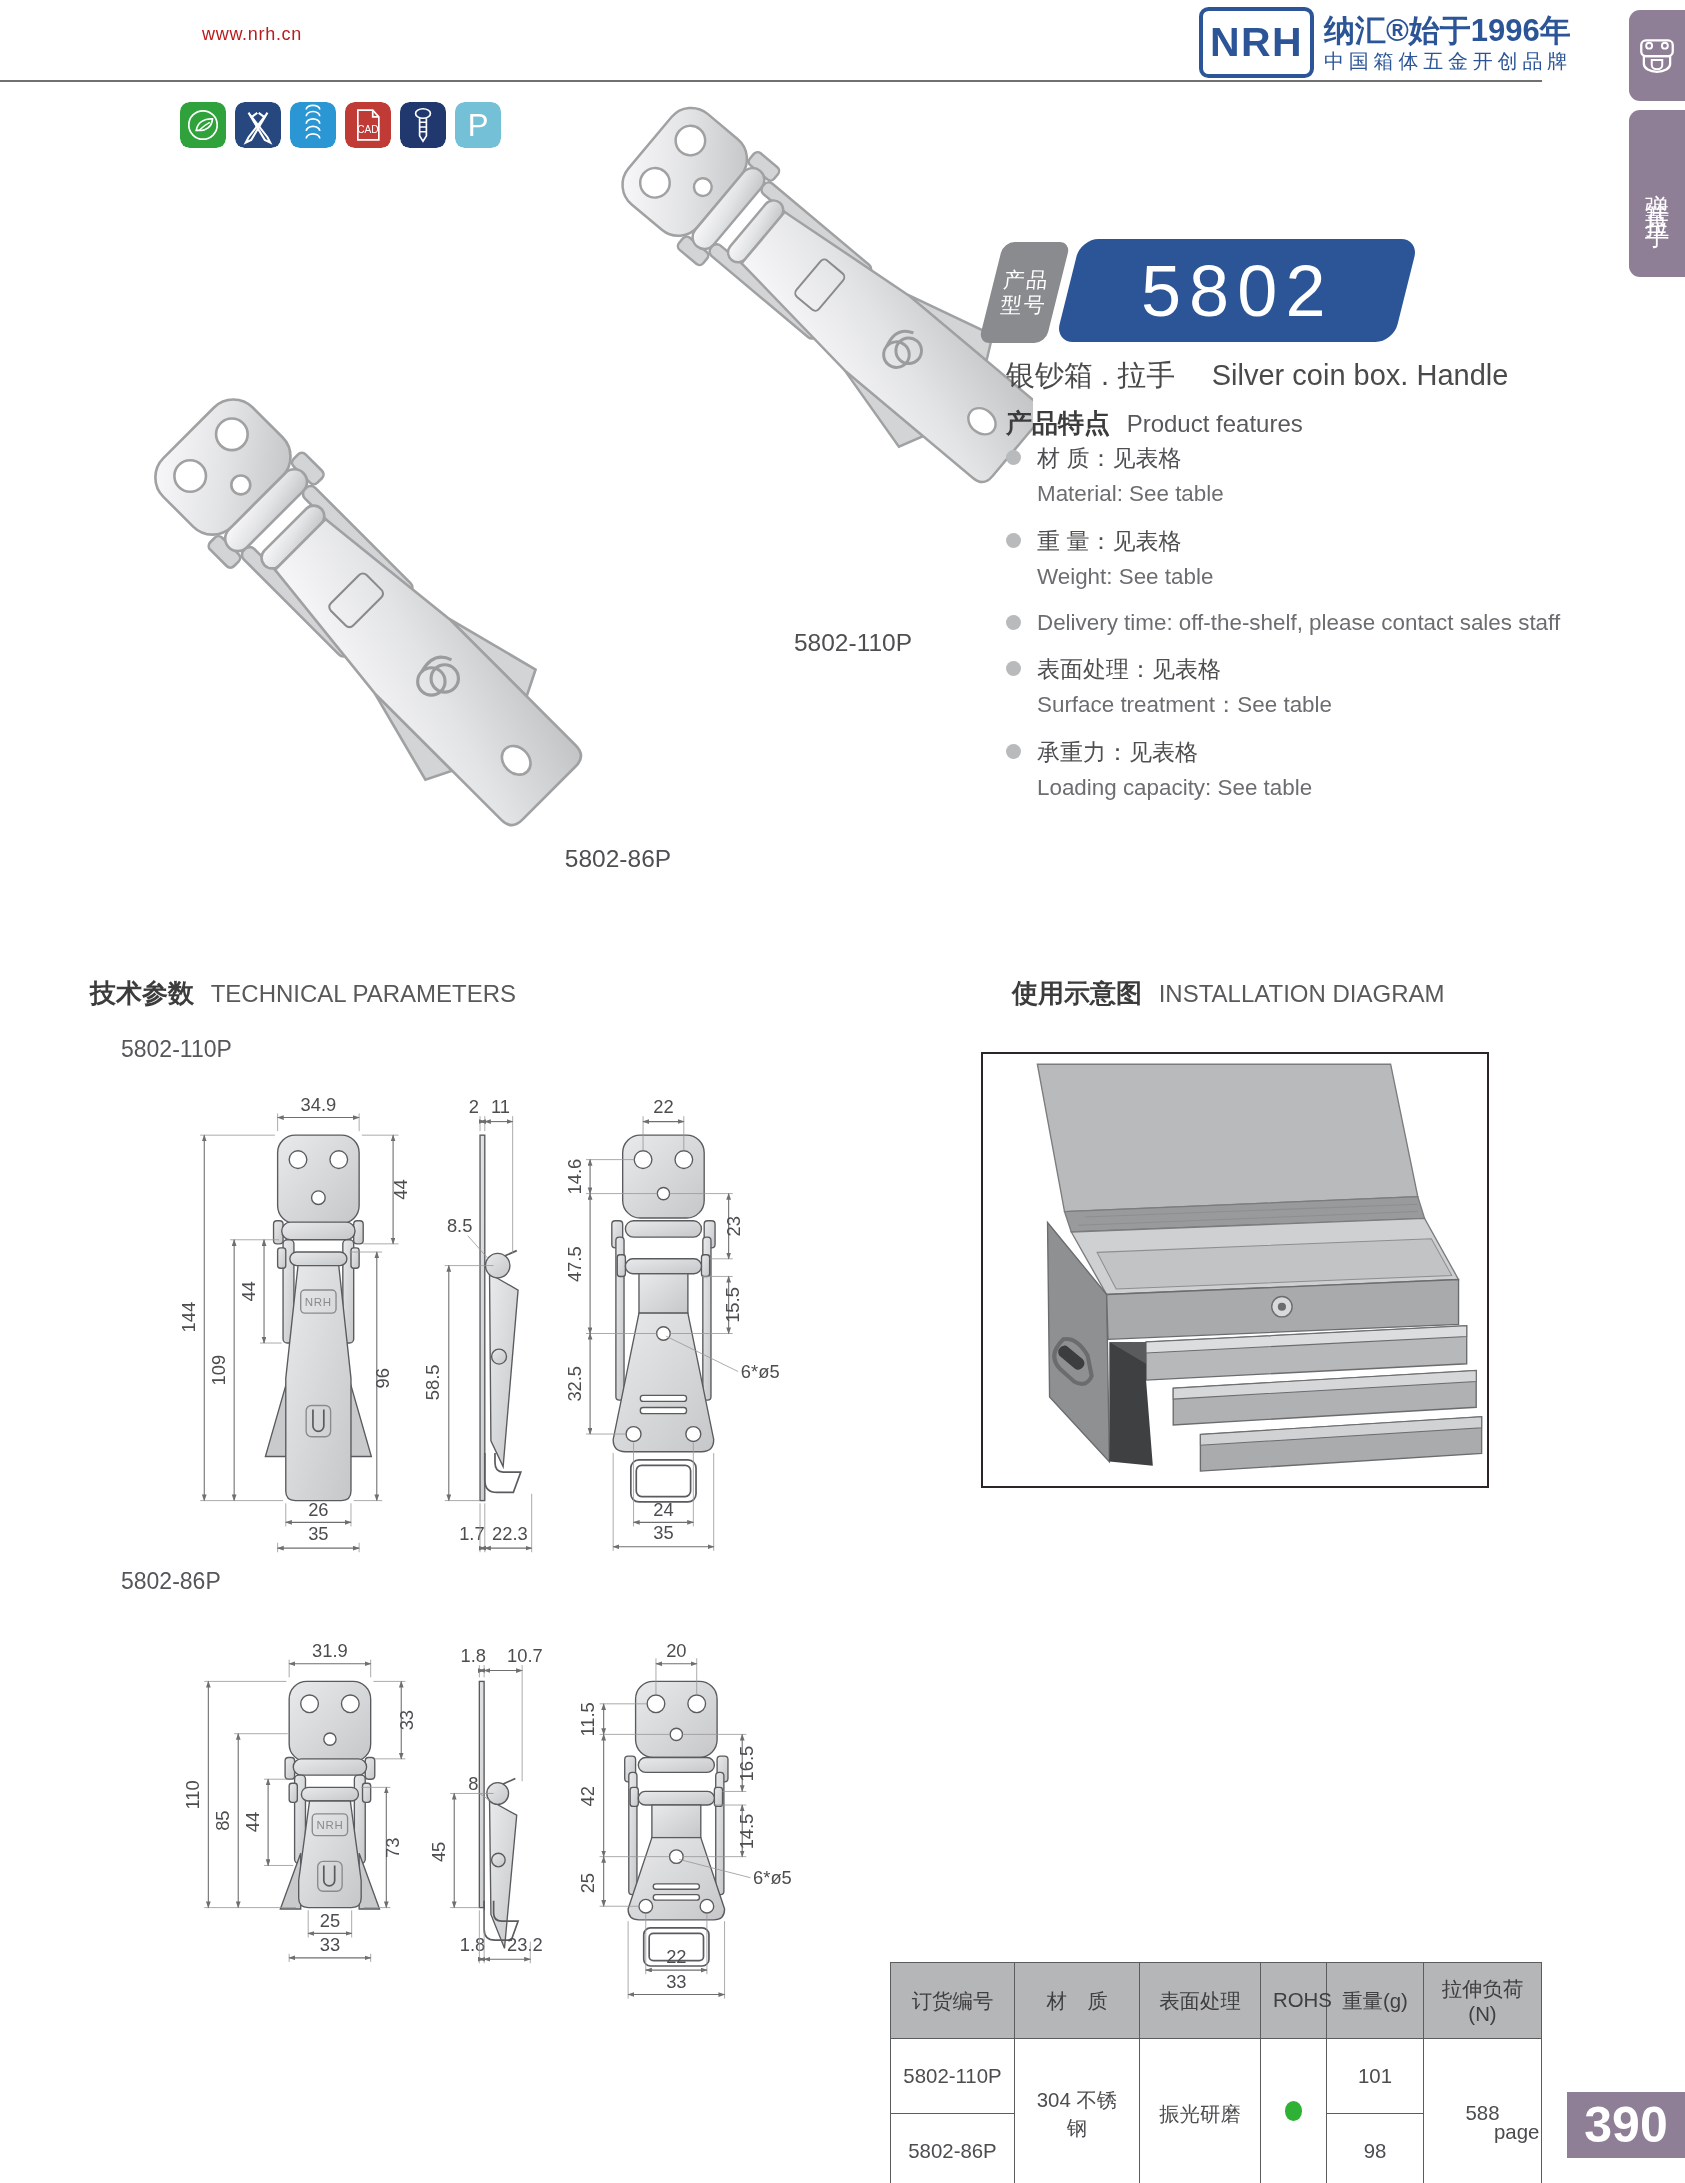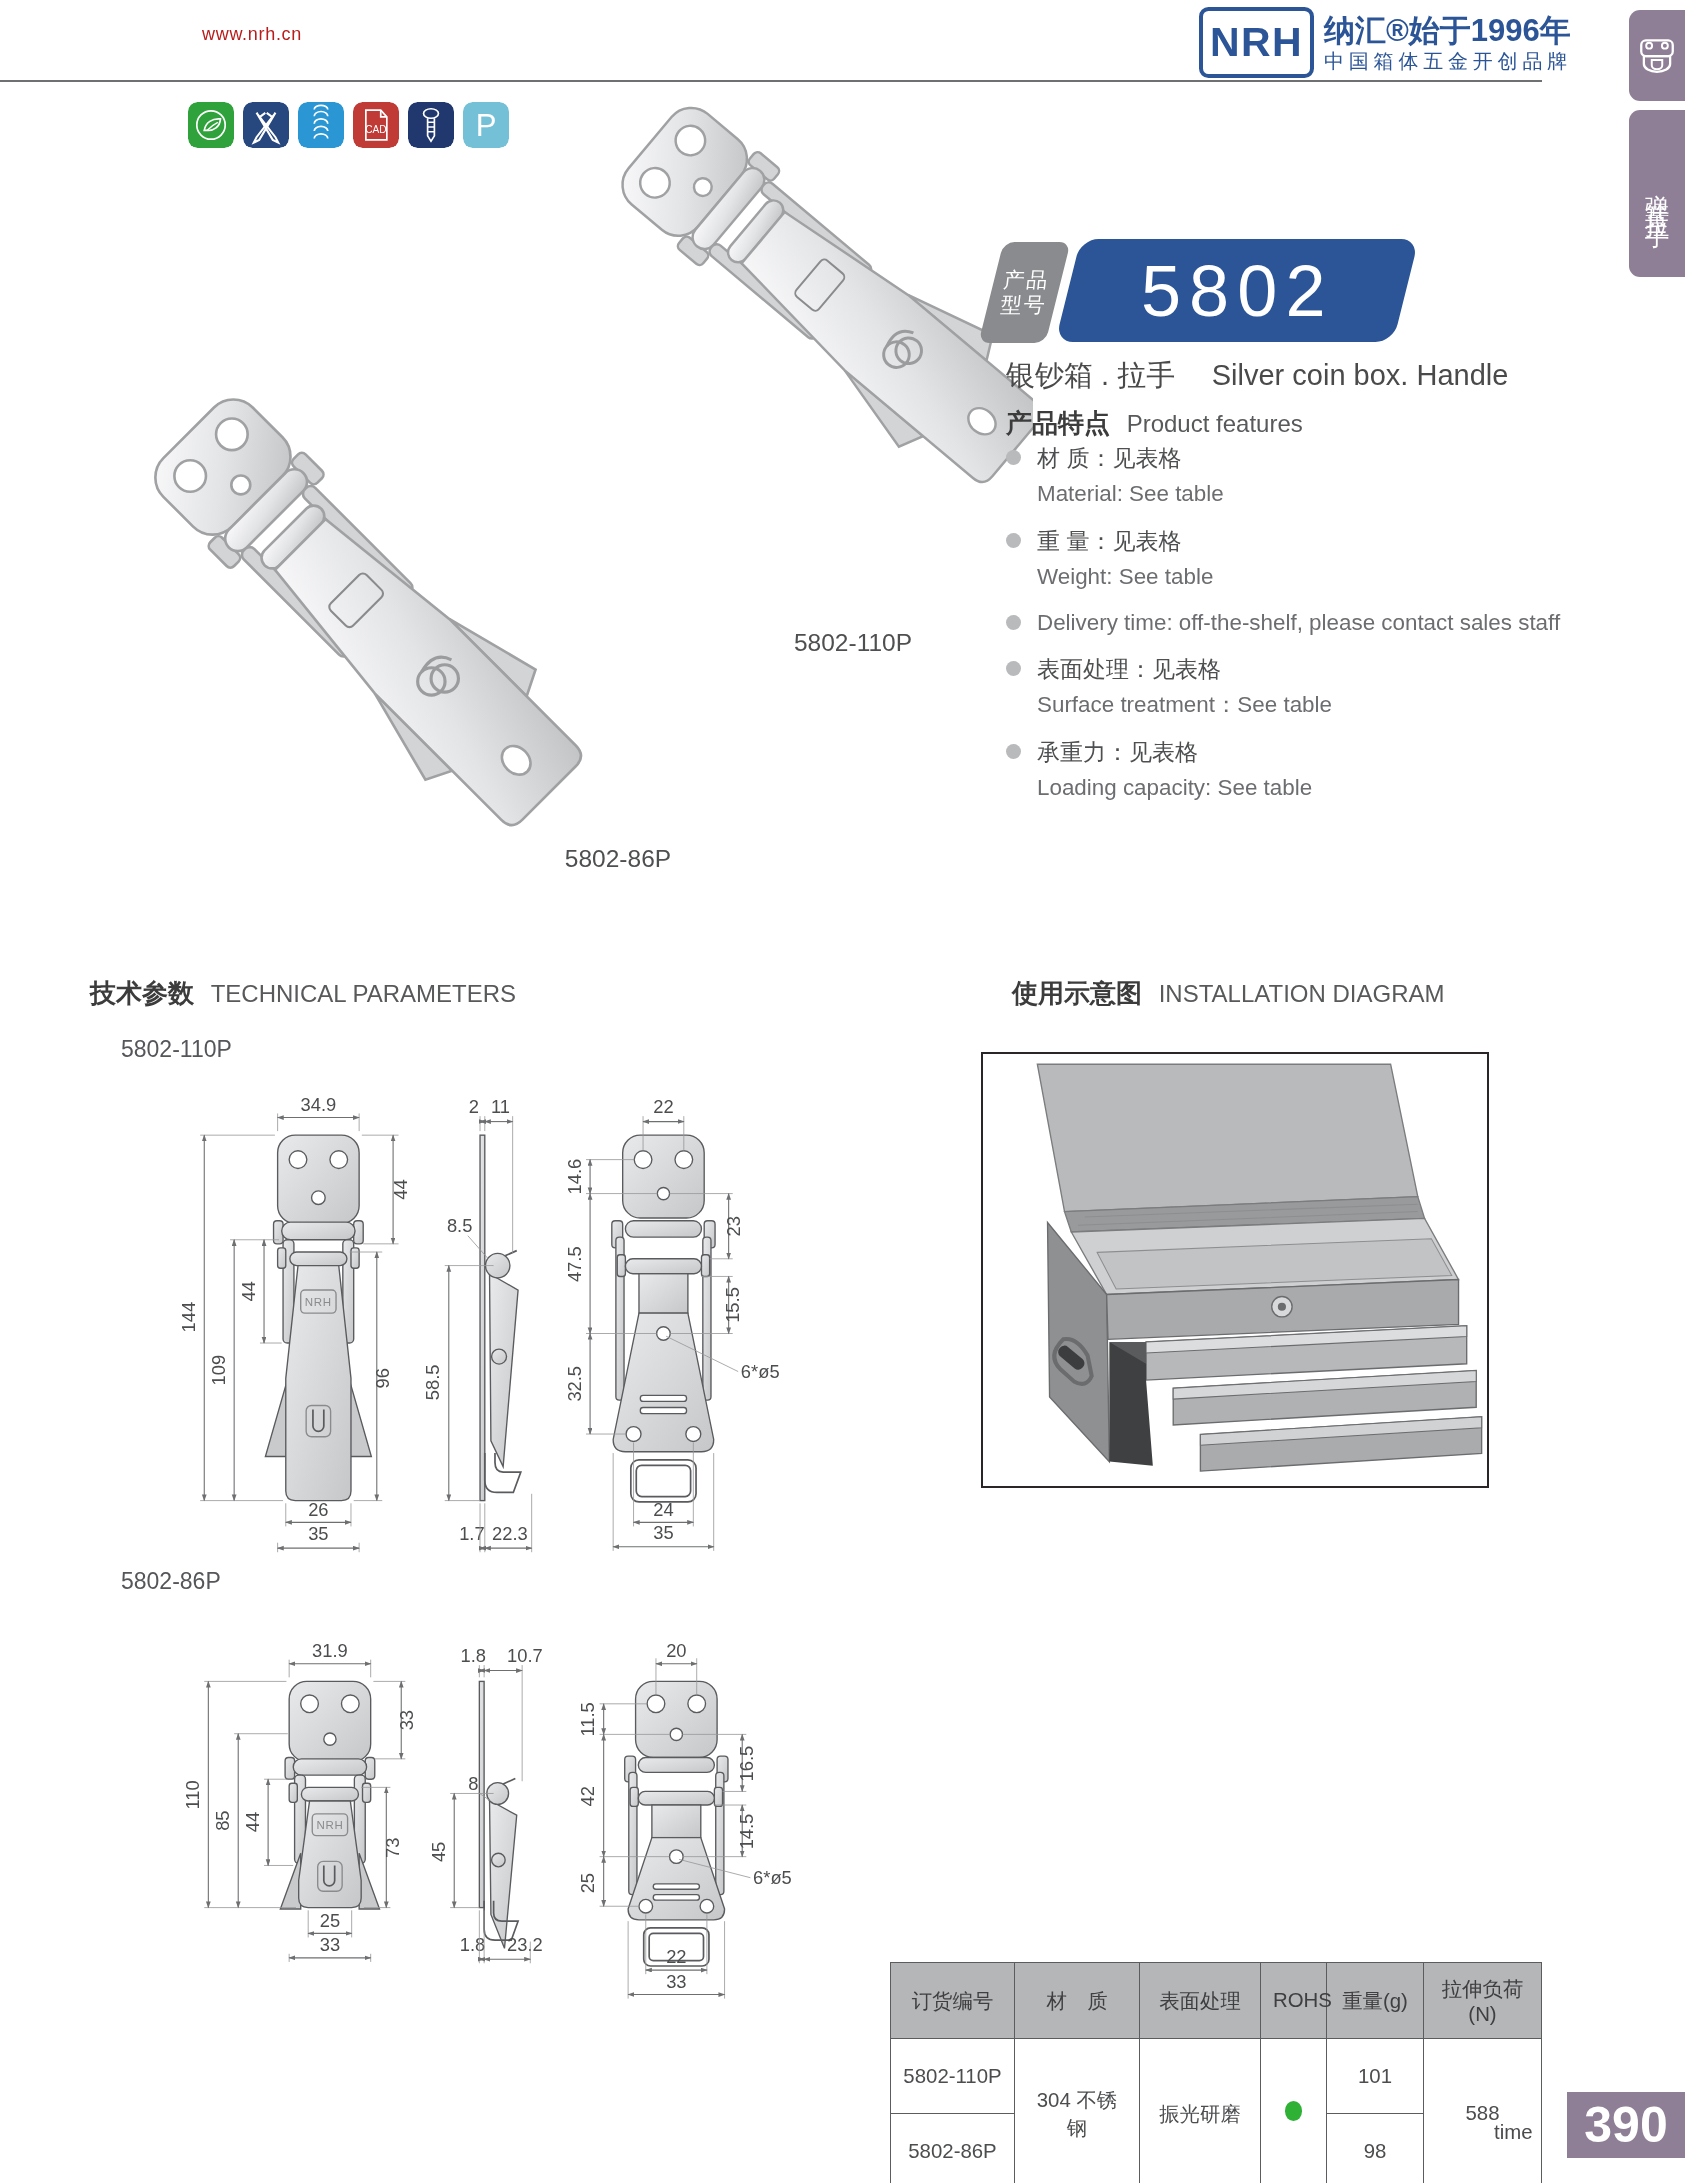--- a/index.html
+++ b/index.html
@@ -18,21 +18,21 @@
   .tag2{left:1324px;top:48px;font-size:20px;color:#2b5597;letter-spacing:4.8px}
 
   
   .tab1{left:1629px;top:9.5px;width:56px;height:91px;background:#8e7e96;border-radius:11px 0 0 11px;
         display:flex;align-items:center;justify-content:center}
   .tab2{left:1629px;top:110px;width:56px;height:167px;background:#8e7e96;border-radius:11px 0 0 11px;
         display:flex;align-items:center;justify-content:center}
   .vtext{writing-mode:vertical-rl;color:#fff;font-size:24.5px;letter-spacing:9.5px}
 
   
-  .icons{left:188px;top:102px;display:flex;gap:9px}
+  .icons{left:180px;top:102px;display:flex;gap:9px}
   .icons svg{border-radius:9.5px}
 
   
   .badge{left:991px;top:242px;width:67px;height:101px;background:#8a8b8e;border-radius:11px;
          transform:skewX(-14deg);display:flex;align-items:center;justify-content:center}
   .badge-in{transform:skewX(8deg);color:#fff;font-size:21px;line-height:1.2;text-align:center;letter-spacing:2px}
   .banner{left:1068px;top:239px;width:338px;height:103px;background:#2b5597;border-radius:17.7px;
           transform:skewX(-14deg);display:flex;align-items:center;justify-content:center}
   .banner-in{transform:skewX(14deg);color:#fff;font-size:72px;letter-spacing:8.2px}
   .desc{left:1006px;top:356px;font-size:29px;color:#4a4a4b}
@@ -582,19 +582,19 @@
         <td rowspan="2">588</td>
       </tr>
       <tr>
         <td>5802-86P</td>
         <td>98</td>
       </tr>
     </tbody>
       </table>
   </div>
 
-  <span class="abs pagelbl">time</span>
+  <span class="abs pagelbl">page</span>
   <div class="abs pagebox">
     <span class="pagenum">390</span>
   </div>
 
 </div>
 
 
 </body></html>

